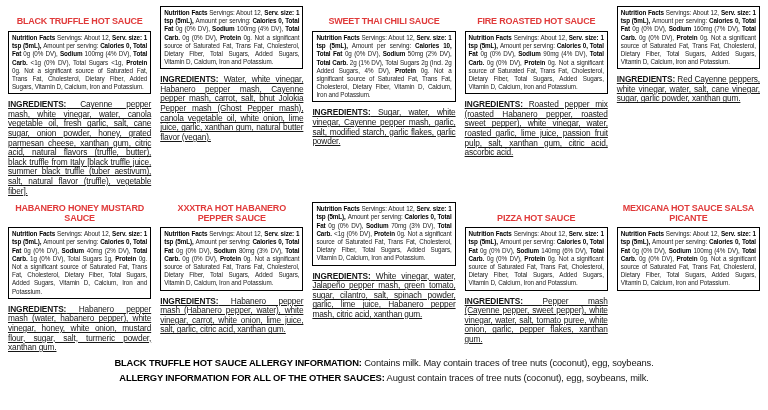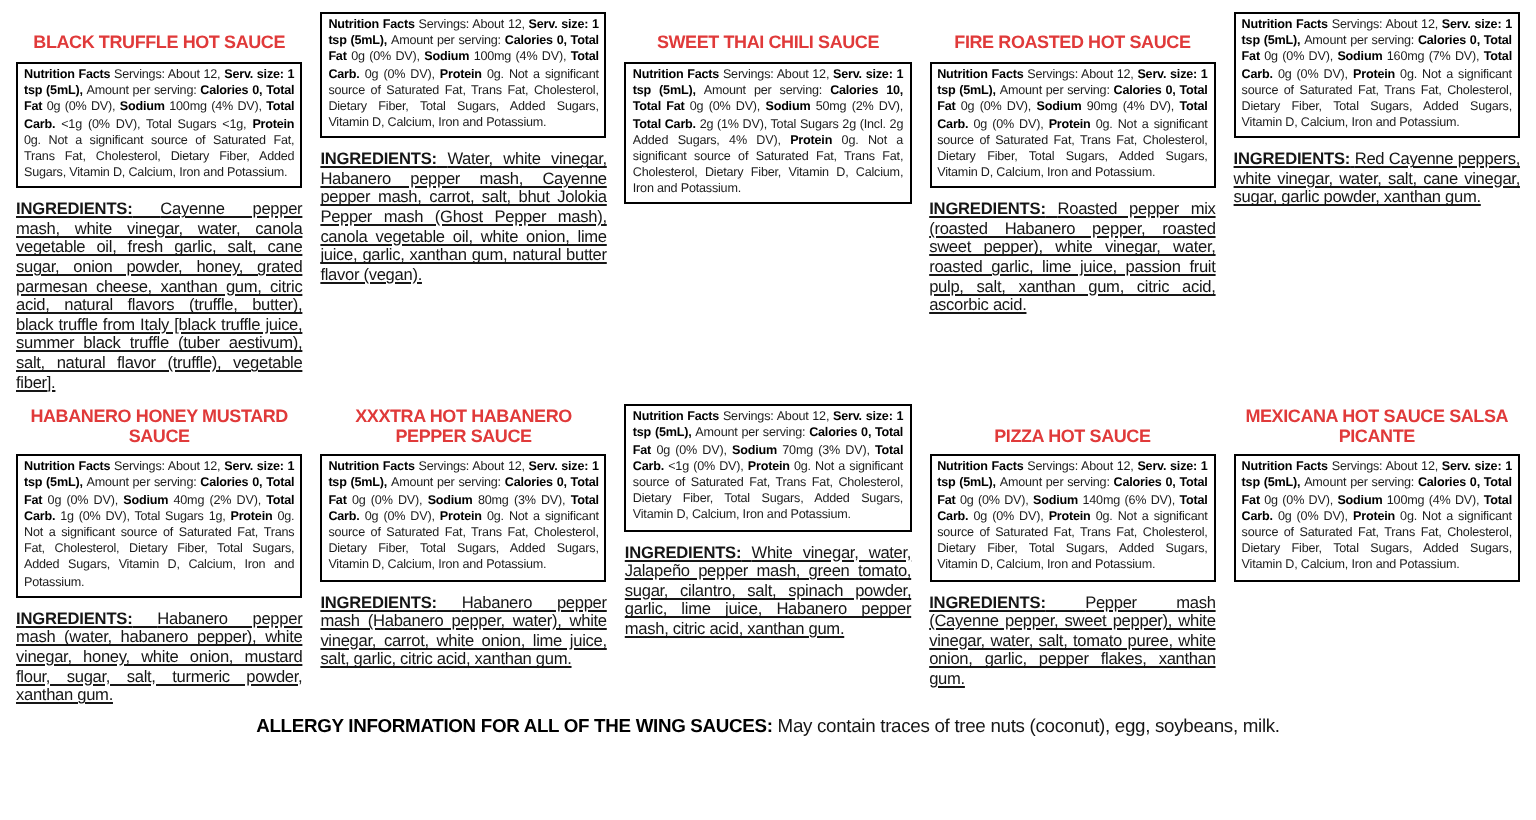--- a/index.html
+++ b/index.html
@@ -50,20 +50,21 @@
     </div>
 
     <div class="card">
       <div class="nfbox"><b>Nutrition Facts </b><span>Servings: About 12, </span><b>Serv. size: 1 tsp (5mL), </b><span>Amount per serving: </span><b>Calories 0, Total Fat </b><span>0g (0% DV), </span><b>Sodium </b><span>100mg (4% DV), </span><b>Total Carb. </b><span>0g (0% DV), </span><b>Protein </b><span>0g. Not a significant source of Saturated Fat, Trans Fat, Cholesterol, Dietary Fiber, Total Sugars, Added Sugars, Vitamin D, Calcium, Iron and Potassium.</span></div>
       <p class="ing"><b>INGREDIENTS:</b> <span>Water, white vinegar, Habanero pepper mash, Cayenne pepper mash, carrot, salt, bhut Jolokia Pepper mash (Ghost Pepper mash), canola vegetable oil, white onion, lime juice, garlic, xanthan gum, natural butter flavor (vegan).</span></p>
     </div>
 
     <div class="card">
       <div class="title">SWEET THAI CHILI SAUCE</div>
       <div class="nfbox"><b>Nutrition Facts </b><span>Servings: About 12, </span><b>Serv. size: 1 tsp (5mL), </b><span>Amount per serving: </span><b>Calories 10, Total Fat </b><span>0g (0% DV), </span><b>Sodium </b><span>50mg (2% DV), </span><b>Total Carb. </b><span>2g (1% DV), Total Sugars 2g (Incl. 2g Added Sugars, 4% DV), </span><b>Protein </b><span>0g. Not a significant source of Saturated Fat, Trans Fat, Cholesterol, Dietary Fiber, Vitamin D, Calcium, Iron and Potassium.</span></div>
+      <p class="ing"><b>INGREDIENTS:</b> <span>Sugar, water, white vinegar, Cayenne pepper mash, garlic, salt, modified starch, garlic flakes, garlic powder.</span></p>
     </div>
 
     <div class="card">
       <div class="title">FIRE ROASTED HOT SAUCE</div>
       <div class="nfbox"><b>Nutrition Facts </b><span>Servings: About 12, </span><b>Serv. size: 1 tsp (5mL), </b><span>Amount per serving: </span><b>Calories 0, Total Fat </b><span>0g (0% DV), </span><b>Sodium </b><span>90mg (4% DV), </span><b>Total Carb. </b><span>0g (0% DV), </span><b>Protein </b><span>0g. Not a significant source of Saturated Fat, Trans Fat, Cholesterol, Dietary Fiber, Total Sugars, Added Sugars, Vitamin D, Calcium, Iron and Potassium.</span></div>
       <p class="ing"><b>INGREDIENTS:</b> <span>Roasted pepper mix (roasted Habanero pepper, roasted sweet pepper), white vinegar, water, roasted garlic, lime juice, passion fruit pulp, salt, xanthan gum, citric acid, ascorbic acid.</span></p>
     </div>
 
     <div class="card">
       <div class="nfbox"><b>Nutrition Facts </b><span>Servings: About 12, </span><b>Serv. size: 1 tsp (5mL), </b><span>Amount per serving: </span><b>Calories 0, Total Fat </b><span>0g (0% DV), </span><b>Sodium </b><span>160mg (7% DV), </span><b>Total Carb. </b><span>0g (0% DV), </span><b>Protein </b><span>0g. Not a significant source of Saturated Fat, Trans Fat, Cholesterol, Dietary Fiber, Total Sugars, Added Sugars, Vitamin D, Calcium, Iron and Potassium.</span></div>
@@ -94,15 +95,16 @@
     </div>
 
     <div class="card">
       <div class="title">MEXICANA HOT SAUCE SALSA PICANTE</div>
       <div class="nfbox"><b>Nutrition Facts </b><span>Servings: About 12, </span><b>Serv. size: 1 tsp (5mL), </b><span>Amount per serving: </span><b>Calories 0, Total Fat </b><span>0g (0% DV), </span><b>Sodium </b><span>100mg (4% DV), </span><b>Total Carb. </b><span>0g (0% DV), </span><b>Protein </b><span>0g. Not a significant source of Saturated Fat, Trans Fat, Cholesterol, Dietary Fiber, Total Sugars, Added Sugars, Vitamin D, Calcium, Iron and Potassium.</span></div>
     </div>
 
   </div>
 
   <div class="footer">
-    <div><b>ALLERGY INFORMATION FOR ALL OF THE WING SAUCES:</b><span> May contain traces of tree nuts (coconut), egg, soybeans, milk.</span></div>
+    <div><b>BLACK TRUFFLE HOT SAUCE ALLERGY INFORMATION:</b><span> Contains milk. May contain traces of tree nuts (coconut), egg, soybeans.</span></div>
+    <div><b>ALLERGY INFORMATION FOR ALL OF THE OTHER SAUCES:</b><span> August contain traces of tree nuts (coconut), egg, soybeans, milk.</span></div>
   </div>
 </div>
 
 </body></html>

